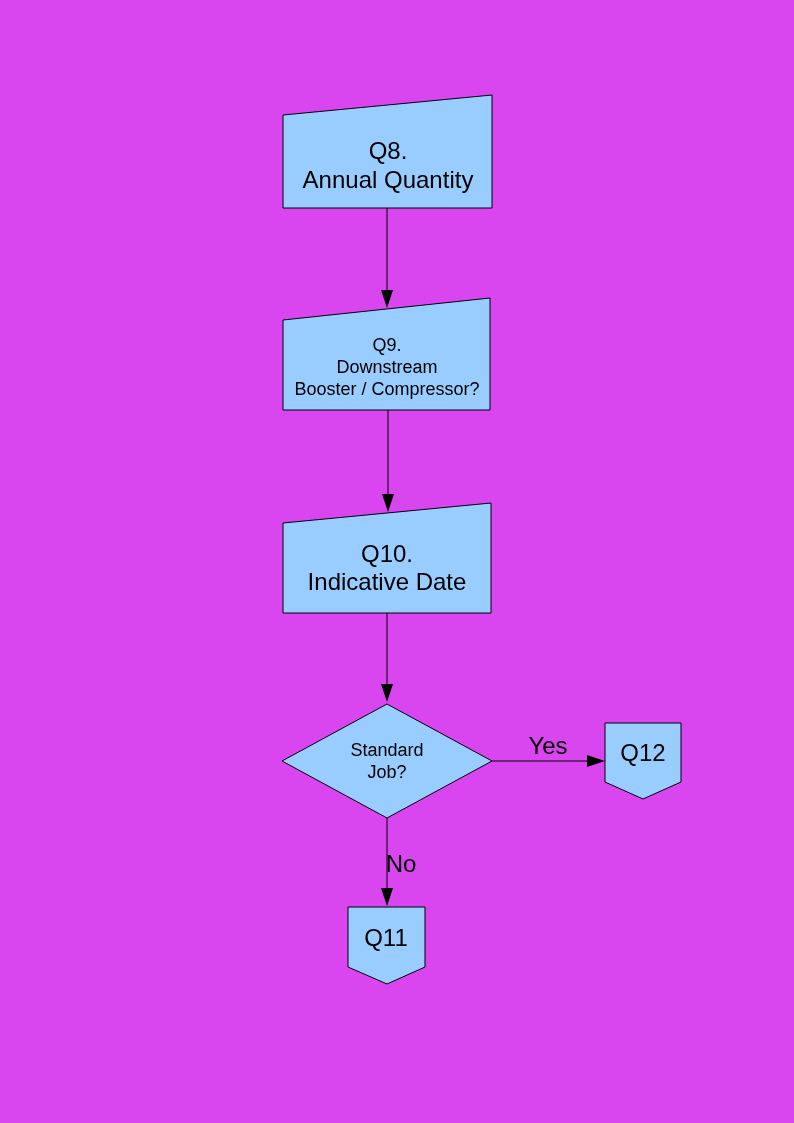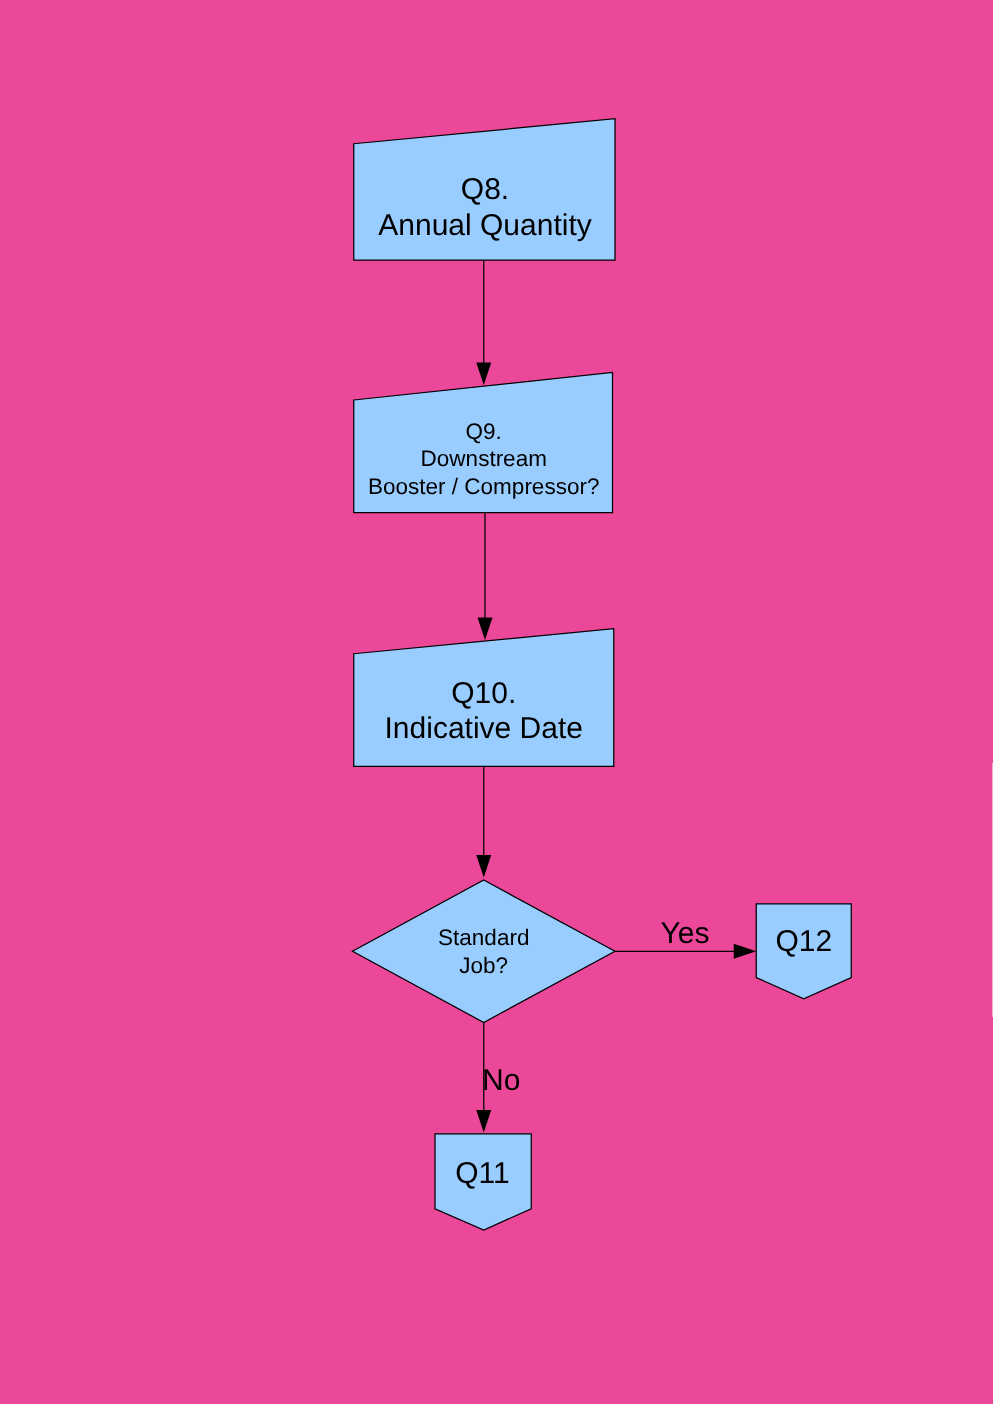--- a/index.html
+++ b/index.html
@@ -4,21 +4,21 @@
 <style>
   html, body {
     margin: 0;
     padding: 0;
     background: #ffffff;
   }
   .page {
     position: relative;
     width: 794px;
     height: 1123px;
-    background: #ec4899;
+    background: #d946ef;
     overflow: hidden;
   }
   svg {
     display: block;
   }
   .node-shape {
     stroke-width: 1;
   }
   .connector-line {
     stroke: #000000;

